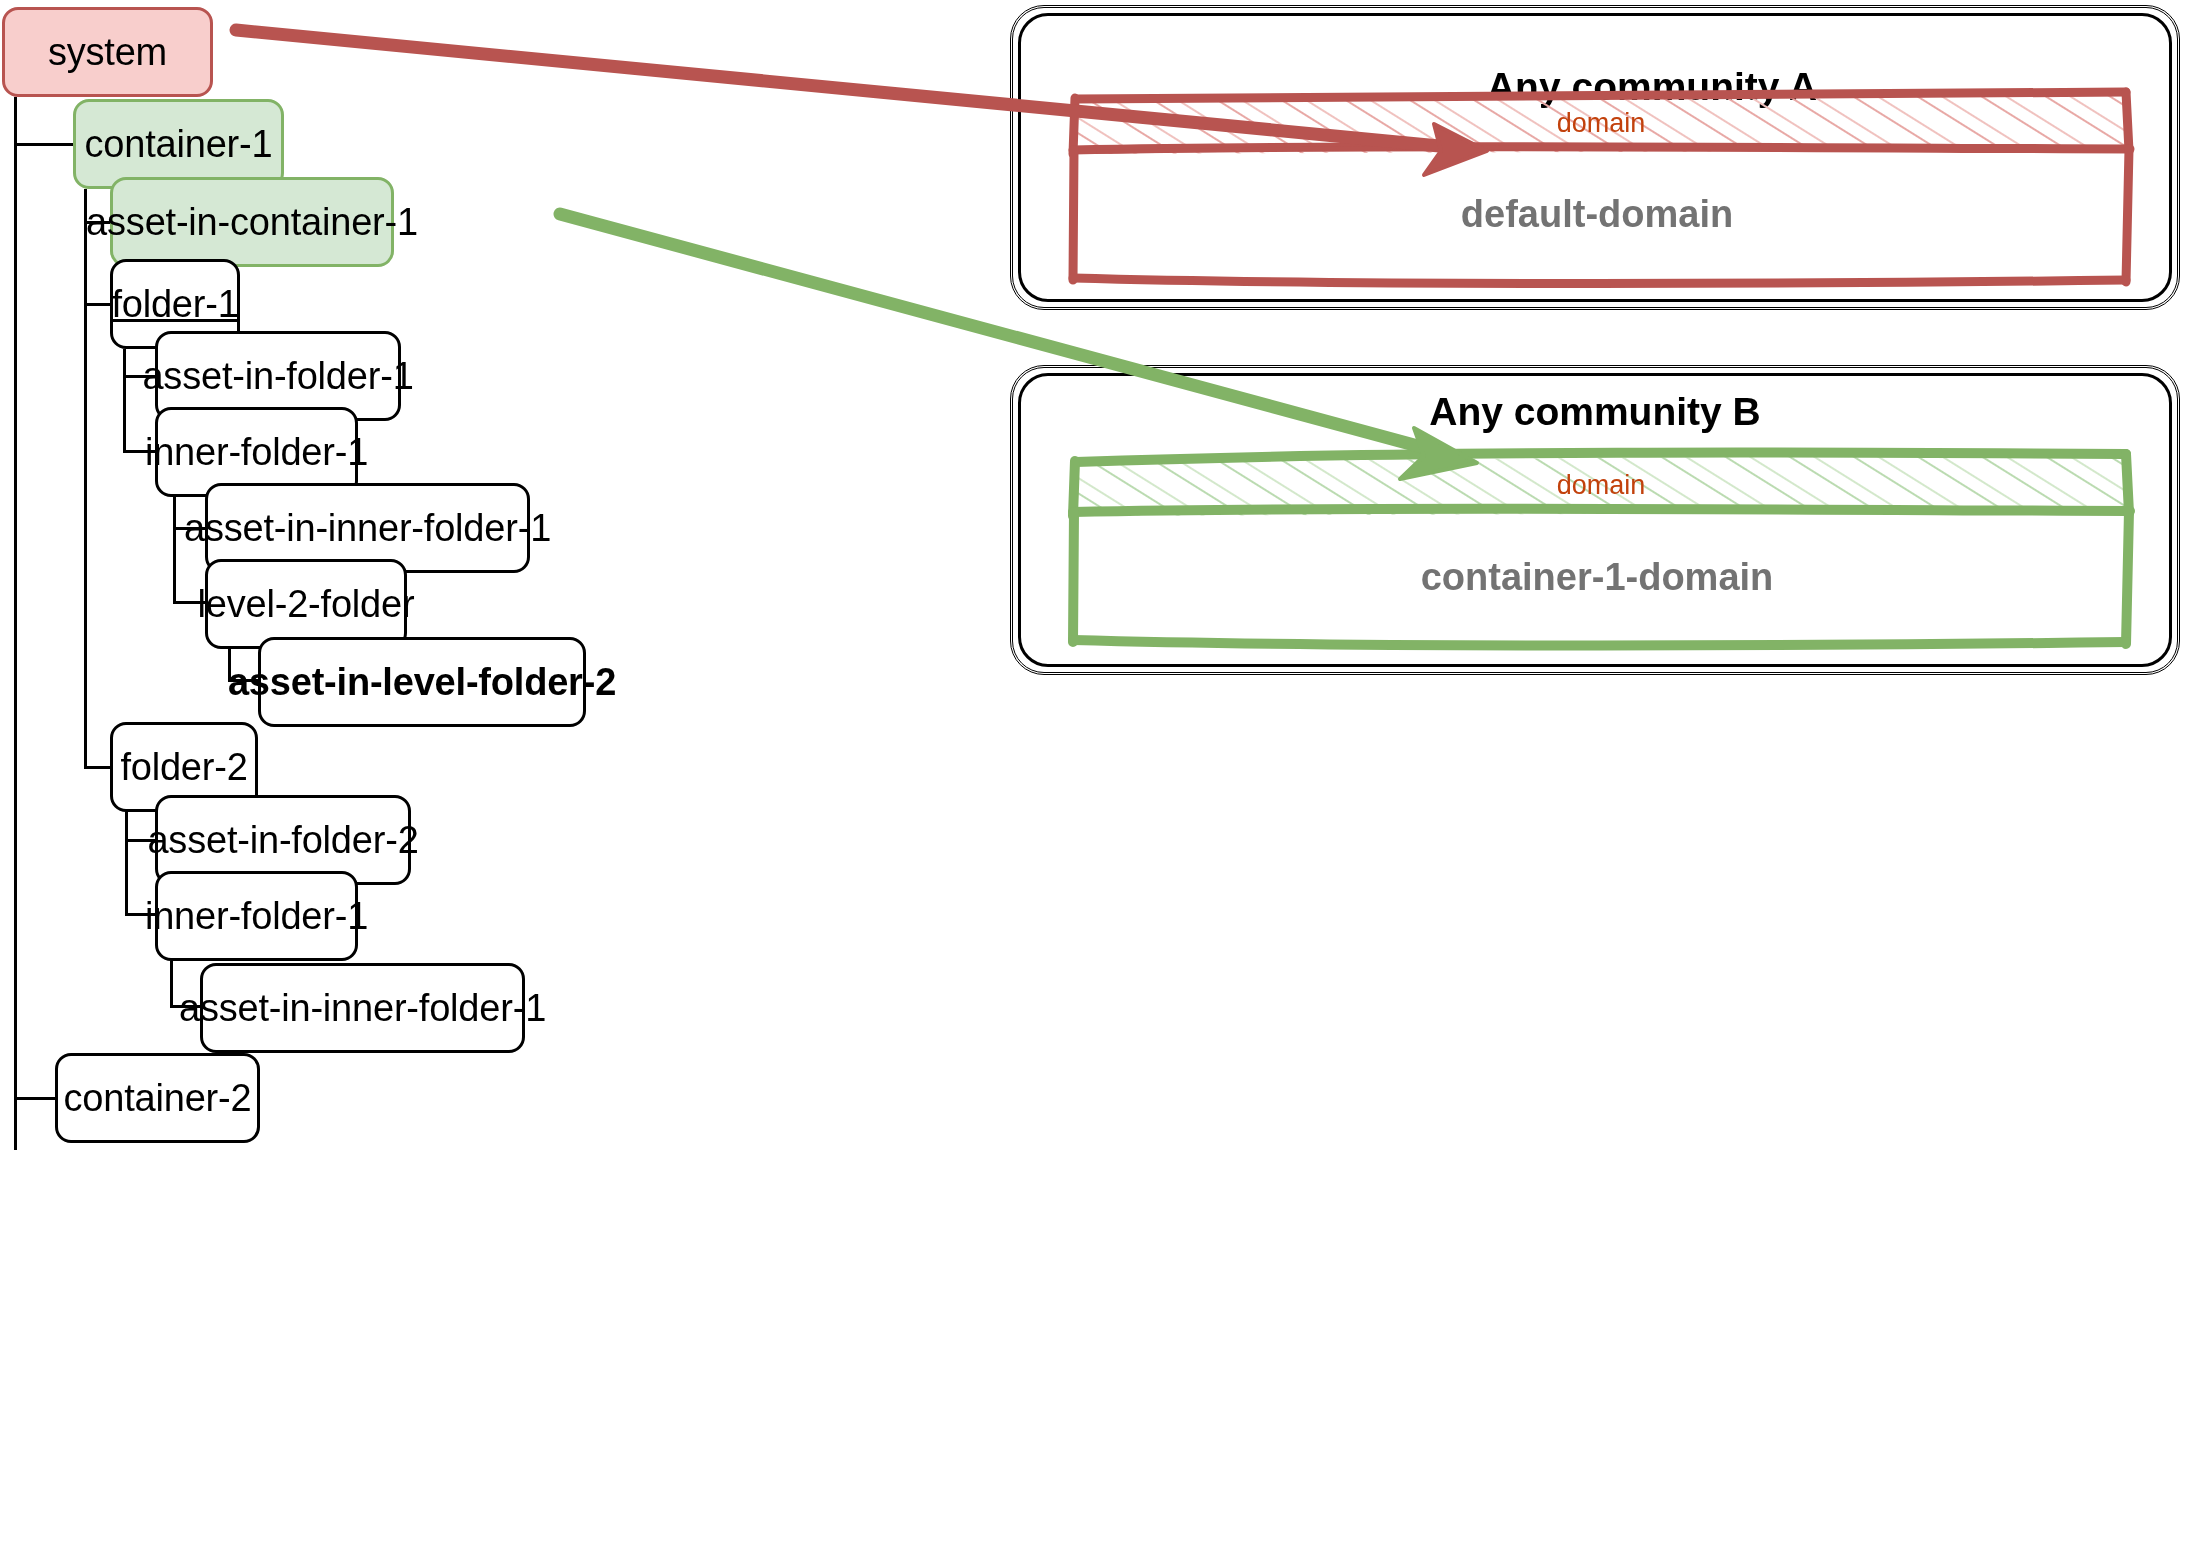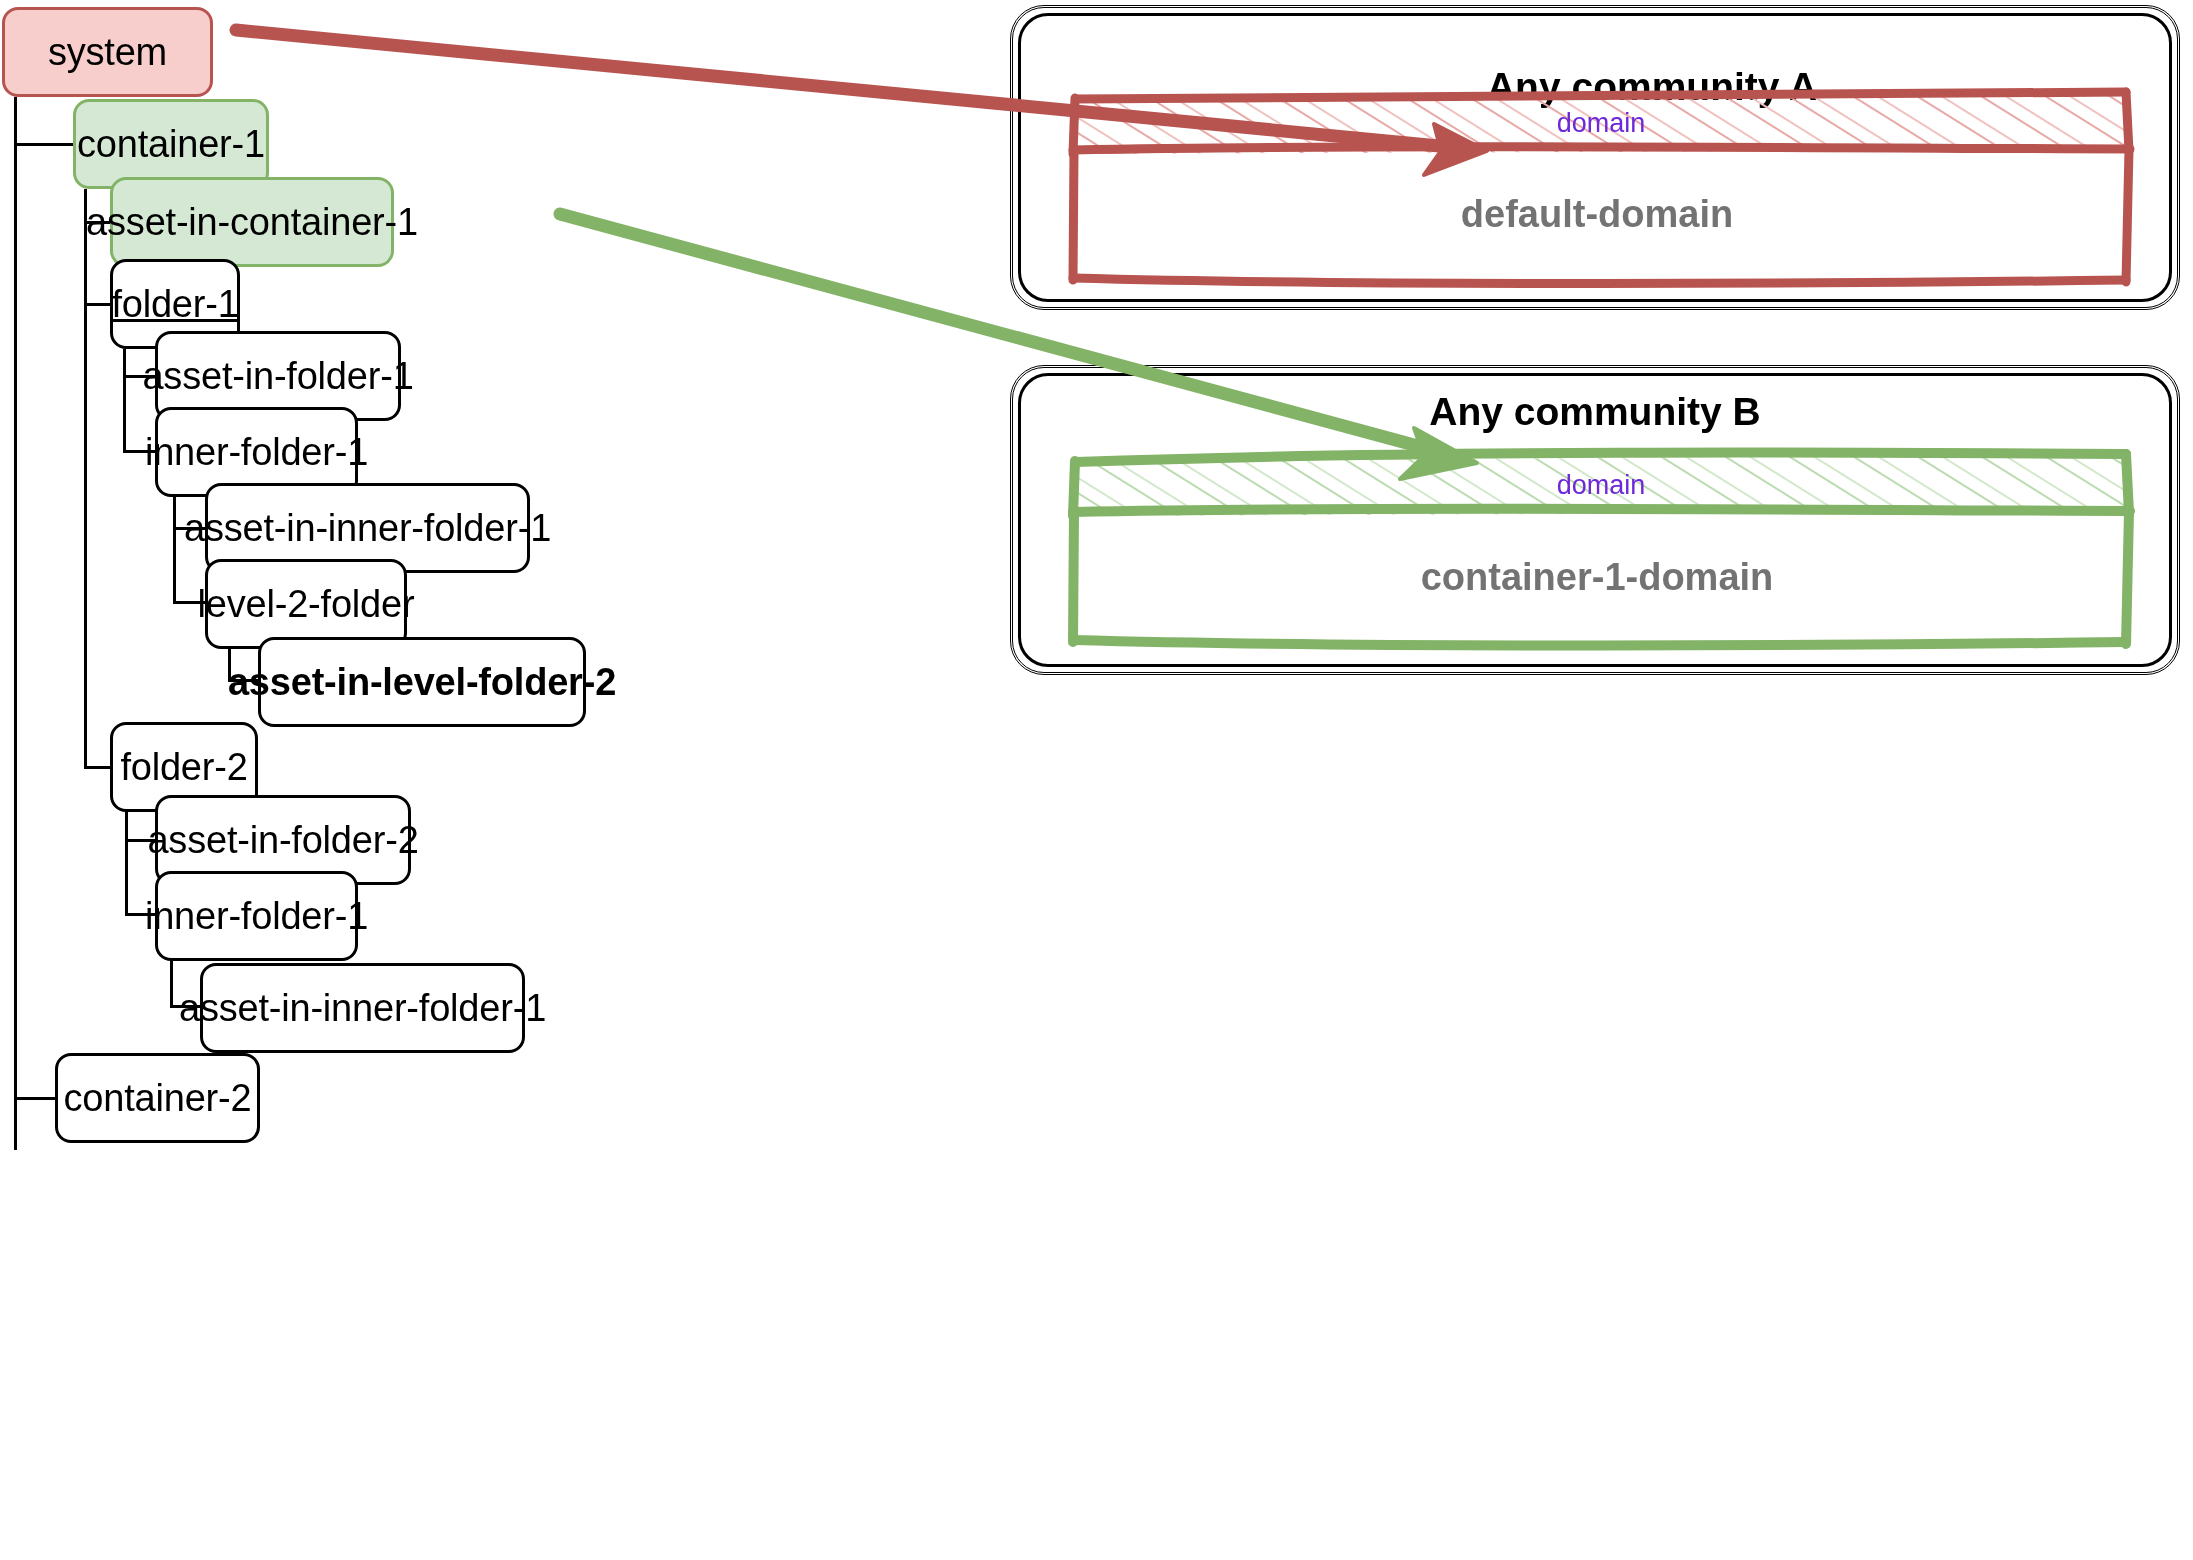--- a/index.html
+++ b/index.html
@@ -65,21 +65,21 @@
   }
 
   
   .pkg{position:absolute;z-index:6;}
   .pkg svg{display:block;overflow:visible;}
   .pkg-label{
     position:absolute;
     left:0;right:0;
     text-align:center;
     font-size:27px;
-    color:#6d28d9;
+    color:#c2410c;
     z-index:7;
   }
   .pkg-name{
     position:absolute;
     left:0;right:8px;
     text-align:center;
     font-size:38px;
     font-weight:bold;
     color:#737373;
     z-index:7;
@@ -116,21 +116,21 @@
   <div class="vline" style="left:125px; top:812px; height:103px;"></div>
   <div class="hline" style="left:125px; top:839px; width:32px;"></div>
   <div class="hline" style="left:125px; top:913px; width:32px;"></div>
 
   <div class="vline" style="left:170px; top:961px; height:47px;"></div>
   <div class="hline" style="left:170px; top:1005px; width:32px;"></div>
 
   <div class="node red" style="left:2px;   top:7px;    width:211px; height:90px;">
       <span>system</span>
     </div>
-  <div class="node green" style="left:73px;  top:99px;   width:196px; height:90px;">
+  <div class="node green" style="left:73px;  top:99px;   width:211px; height:90px;">
       <span>container-1</span>
     </div>
   <div class="node green" style="left:110px; top:177px;  width:284px; height:90px;">
       <span>asset-in-container-1</span>
     </div>
   <div class="node" style="left:110px; top:259px;  width:130px; height:90px;text-decoration:underline;">
       <span>folder-1</span>
     </div>
   <div class="node" style="left:155px; top:331px;  width:246px; height:90px;">
       <span>asset-in-folder-1</span>

